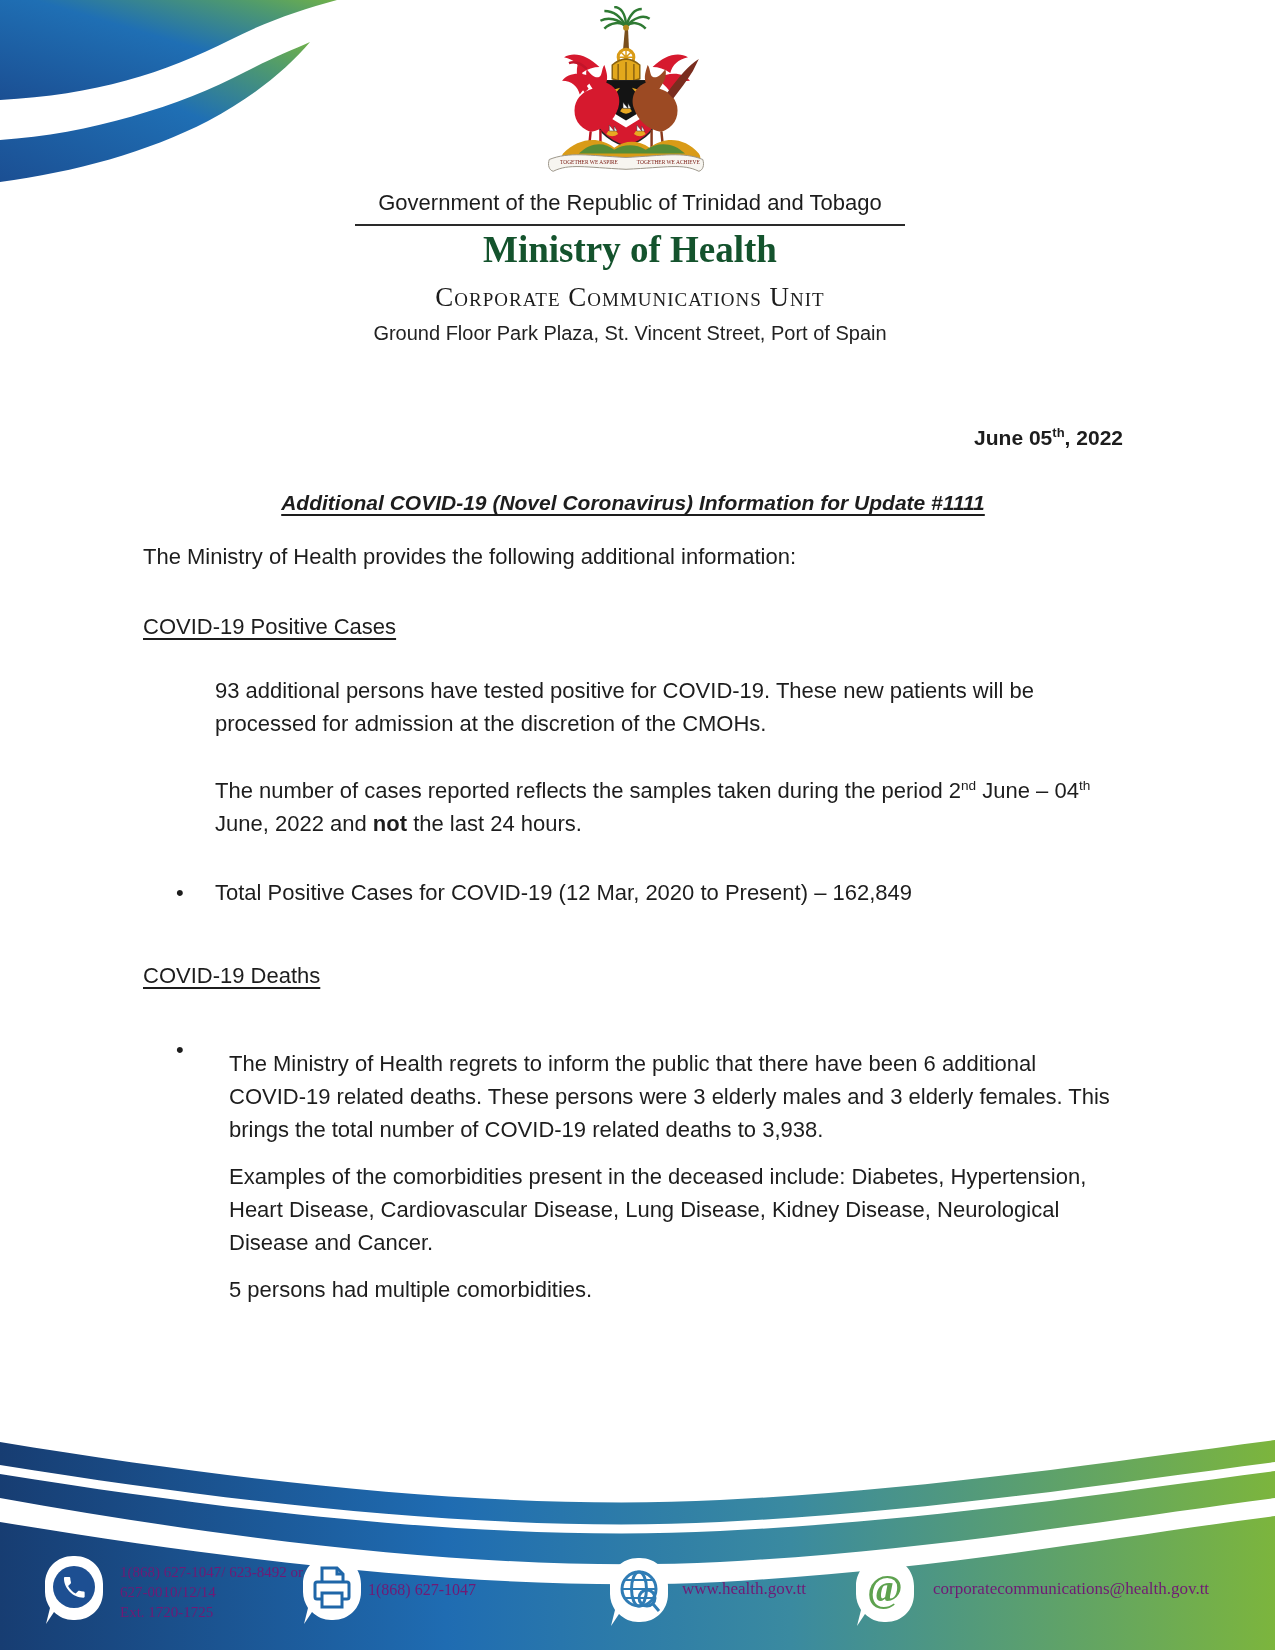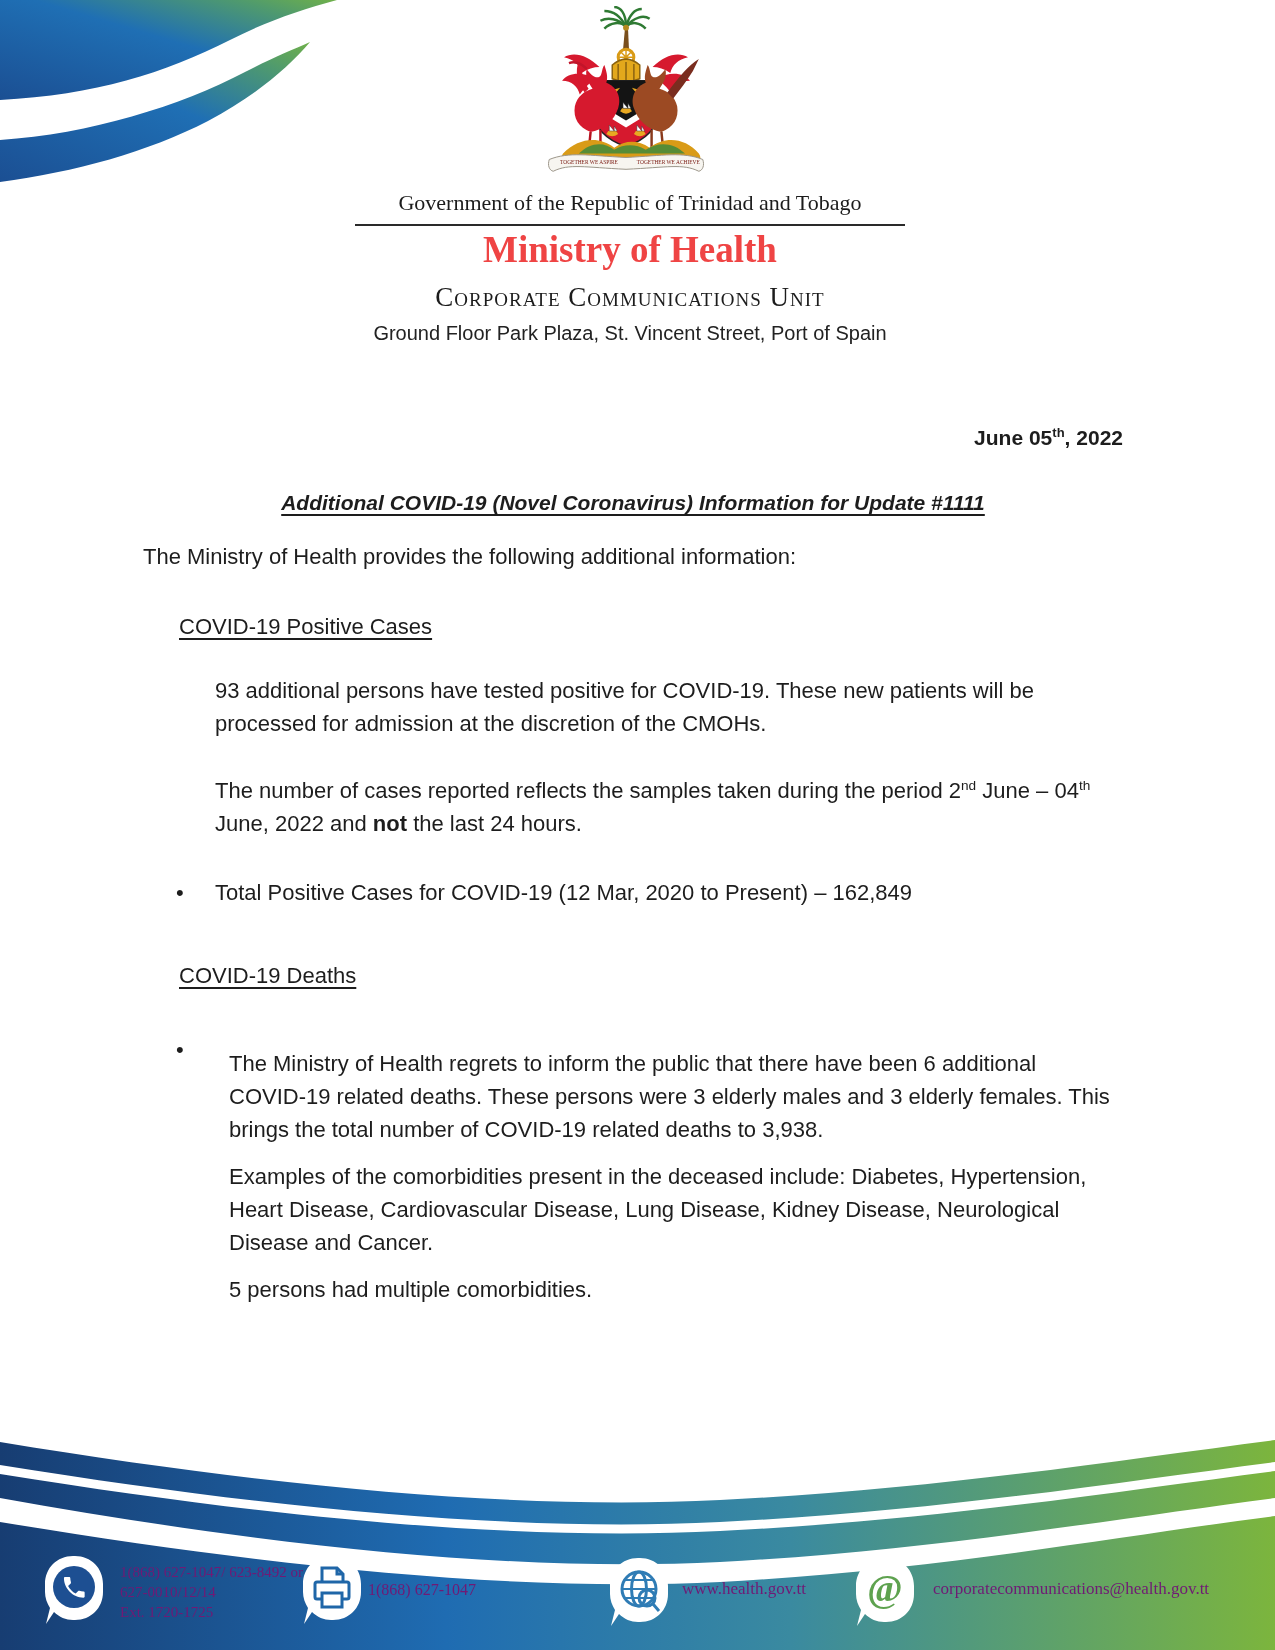--- a/index.html
+++ b/index.html
@@ -4,45 +4,45 @@
 <style>
   html,body{margin:0;padding:0;}
   body{
     width:1275px;height:1650px;position:relative;overflow:hidden;
     background:#ffffff;font-family:"Liberation Sans",sans-serif;color:#1d1d1d;
   }
   .abs{position:absolute;}
   
   .gov-line{
     top:190px;left:355px;width:550px;text-align:center;
-    font-size:22px;color:#1c1c1c;padding-bottom:8px;border-bottom:2px solid #2a2a2a;font-family:Liberation Serif, serif;
+    font-size:22px;color:#1c1c1c;padding-bottom:8px;border-bottom:2px solid #2a2a2a;
   }
   .ministry-title{
     top:228px;left:355px;width:550px;text-align:center;
-    font-family:"Liberation Serif",serif;font-weight:bold;font-size:37px;color:#ef4444;
+    font-family:"Liberation Serif",serif;font-weight:bold;font-size:37px;color:#14532d;
   }
   .unit-line{
     top:282px;left:305px;width:650px;text-align:center;
     font-family:"Liberation Serif",serif;font-size:27px;font-variant:small-caps;
     letter-spacing:1px;color:#1c1c1c;
   }
   .address-line{
     top:322px;left:305px;width:650px;text-align:center;
     font-size:20px;color:#222;
   }
   
   .date-line{top:426px;right:152px;font-size:21px;font-weight:bold;text-align:right;}
   .doc-title{
     top:491px;left:143px;width:980px;text-align:center;font-size:21px;font-weight:bold;
     text-decoration:underline;text-underline-offset:4px;text-decoration-thickness:2px;font-style:italic;
   }
   .intro{top:544px;left:143px;width:980px;font-size:22px;}
   .section-heading{
     font-size:22px;text-decoration:underline;text-underline-offset:4px;
-    text-decoration-thickness:1.5px;left:143px;margin-left:36px;
+    text-decoration-thickness:1.5px;left:143px;
   }
   .h-positive{top:614px;}
   .h-deaths{top:963px;}
   .para{left:215px;width:912px;font-size:22px;line-height:33px;}
   .p1{top:674px;}
   .p2{top:774px;}
   .bullet-dot{left:176px;font-size:22px;line-height:33px;}
   .b1-dot{top:876px;}
   .b1-text{top:876px;left:215px;width:912px;font-size:22px;line-height:33px;}
   .b2-dot{top:1033px;}

